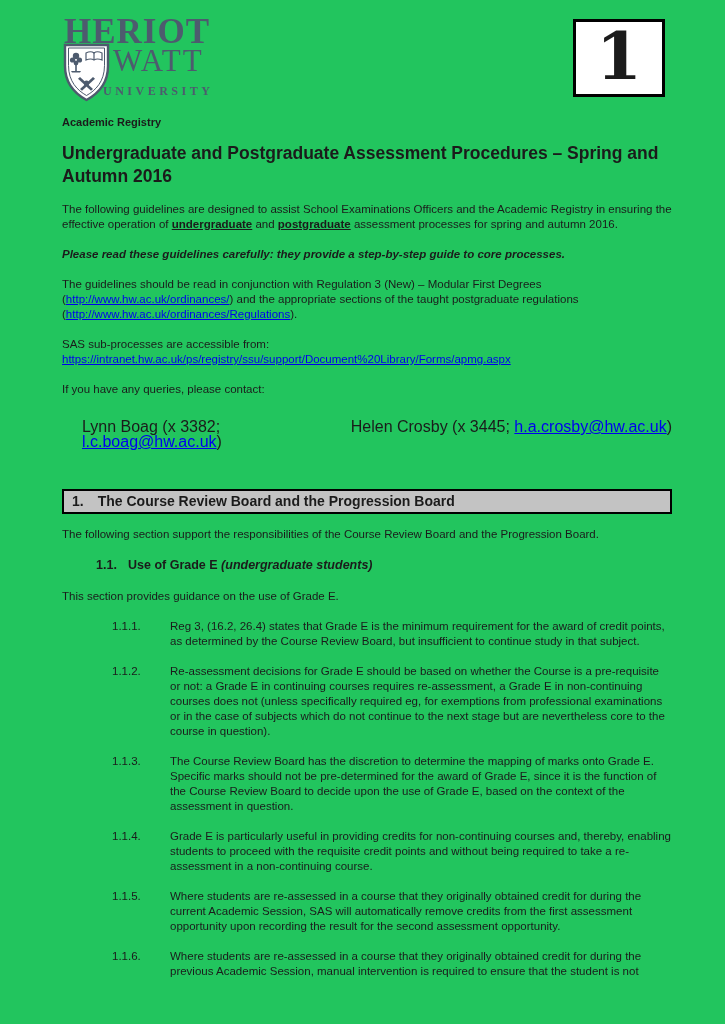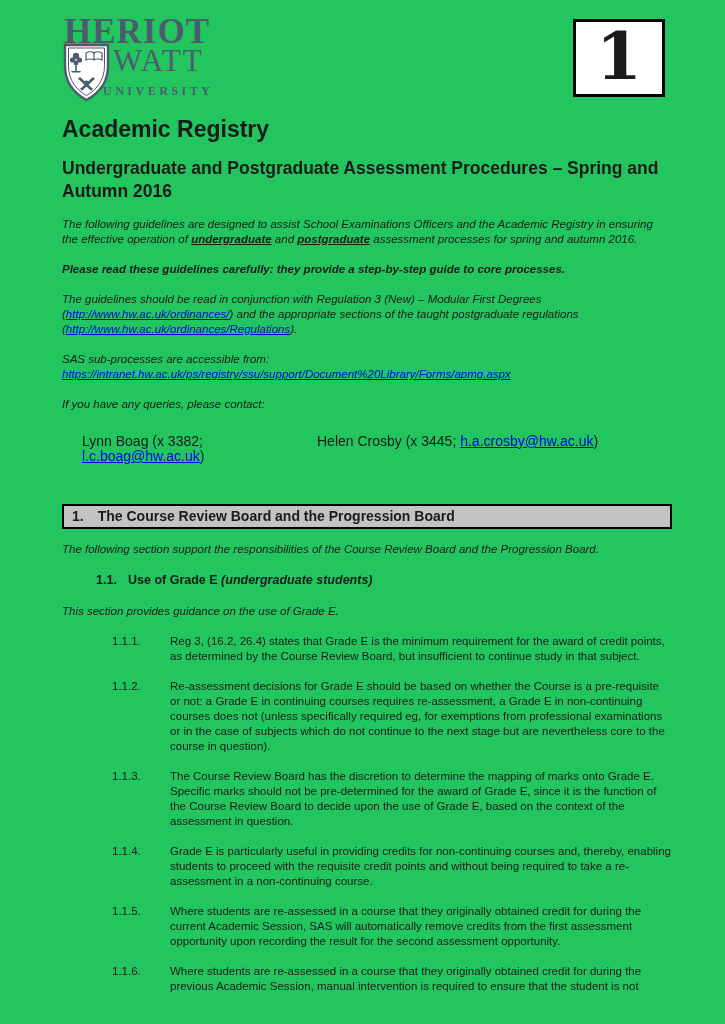--- a/index.html
+++ b/index.html
@@ -15,29 +15,29 @@
   .logo-univ   { position:absolute; left:41px; top:64px; font-size:12px; font-weight:600; letter-spacing:3.5px; }
   .crest       { position:absolute; left:0; top:23px; }
 
   
   .pagenum-box { position:absolute; top:19px; left:573px; width:92px; height:78px;
                  border:3px solid #000; box-sizing:border-box; background:#fff;
                  display:flex; align-items:center; justify-content:center; }
   .pagenum { font-family:"DejaVu Serif", serif; font-weight:bold; font-size:66px;
              line-height:1; transform:translateY(-2px); }
 
-  .dept  { font-size:23px; font-weight:bold; margin:10px 0 14px; }
+  .dept  { font-size:11px; font-weight:bold; margin:10px 0 14px; }
   .title { font-size:17.5px; font-weight:bold; line-height:23px; margin:4px 0 14px; width:600px; }
 
-  p.body { font-size:11.5px; line-height:15px; margin:0 0 15px; width:610px;font-style:italic; }
+  p.body { font-size:11.5px; line-height:15px; margin:0 0 15px; width:610px; }
   .notice { font-weight:bold; font-style:italic; }
   .link { color:#0000ee; text-decoration:underline; cursor:pointer; }
   .bu   { font-weight:bold; text-decoration:underline; }
 
-  .contacts { display:flex; font-size:14px; line-height:15px; margin:22px 0 40px; }
+  .contacts { display:flex; font-size:16px; line-height:15px; margin:22px 0 40px;justify-content:space-between; }
   .contact-left  { margin-left:20px; width:235px; }
 
   .section-bar { width:610px; box-sizing:border-box; border:2px solid #000; background:#c3c3c3;
                  font-size:14px; font-weight:bold; padding:2px 8px 3px; display:flex;
                  margin:0 0 13px; }
   .section-bar .num { margin-right:14px; }
 
   .sub-heading { display:flex; font-size:12.5px; font-weight:bold; margin:16px 0 17px 18px; }
   .sub-heading .num { width:32px; flex:none;margin-left:16px; }
   .sub-intro { margin-left:50px; width:520px; }

